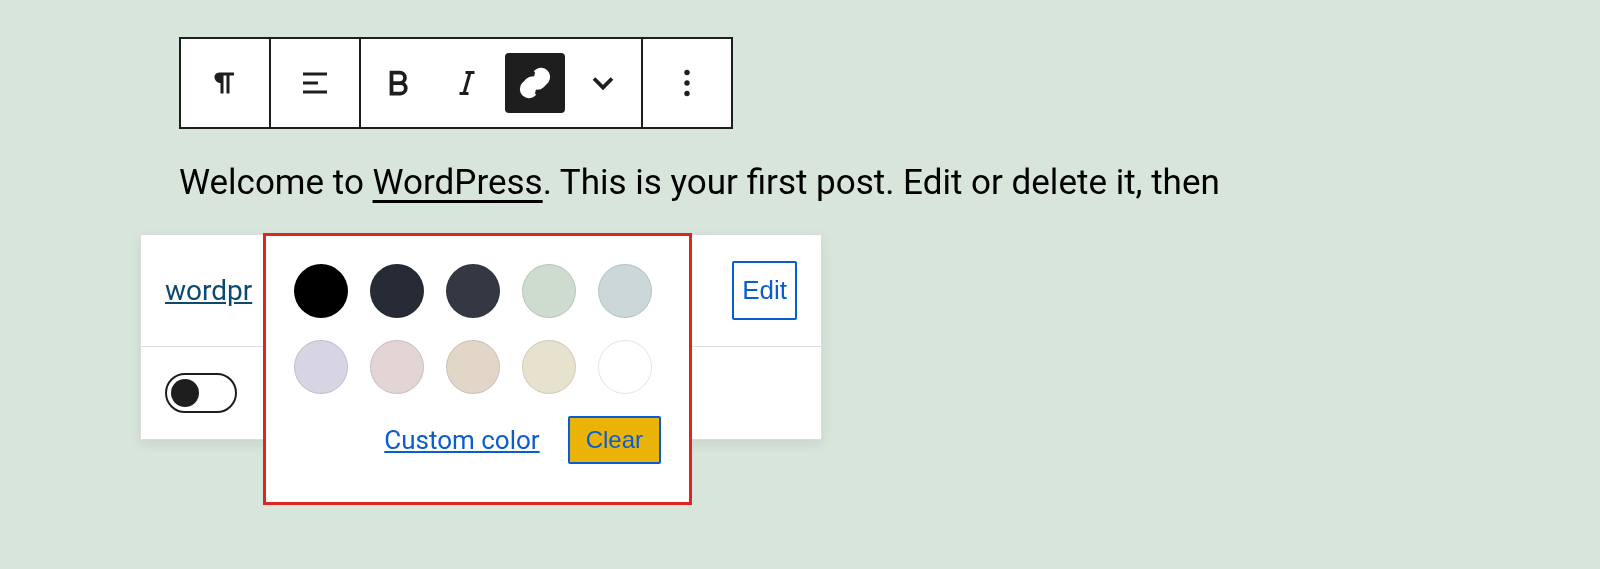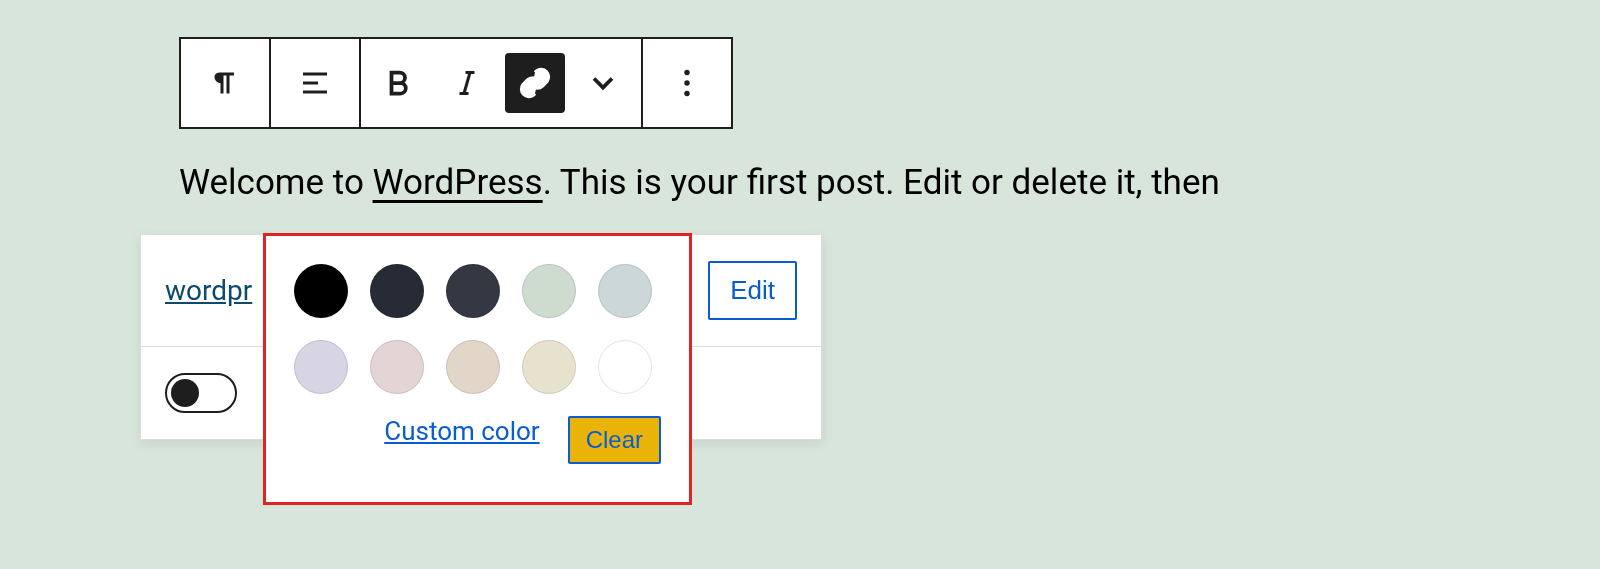--- a/index.html
+++ b/index.html
@@ -80,21 +80,21 @@
     .panel-link {
       color: #0c4a6e;
       text-decoration: underline;
       font-size: 28px;
     }
     .edit-btn {
       border: 2px solid #0a5dd1;
       color: #0a5dd1;
       background: #fff;
       font-size: 26px;
-      padding: 12px 20px;
+      padding: 12px 8px;
       cursor: pointer;
       border-radius: 2px;
       margin-left: auto;
     }
     .toggle {
       width: 72px;
       height: 40px;
       border: 2px solid #1e1e1e;
       border-radius: 20px;
       position: relative;
@@ -129,20 +129,21 @@
     }
     .swatch {
       width: 54px;
       height: 54px;
       border-radius: 50%;
       cursor: pointer;
       border: 1px solid rgba(0,0,0,0.1);
     }
     .popover-footer {
       display: flex;
+      align-items: center;
       justify-content: flex-end;
       gap: 28px;
     }
     .custom-color {
       color: #0a5dd1;
       text-decoration: underline;
       font-size: 26px;
       cursor: pointer;
     }
     .clear-btn {

